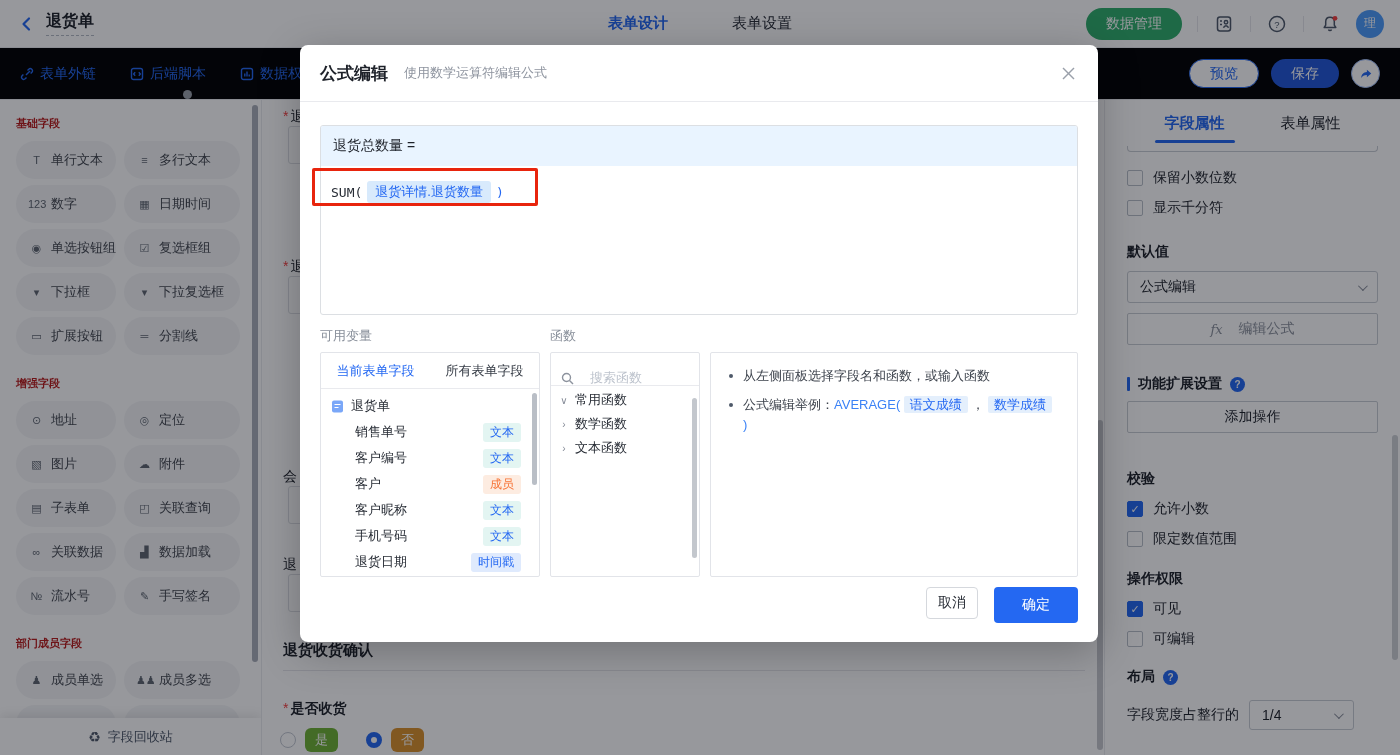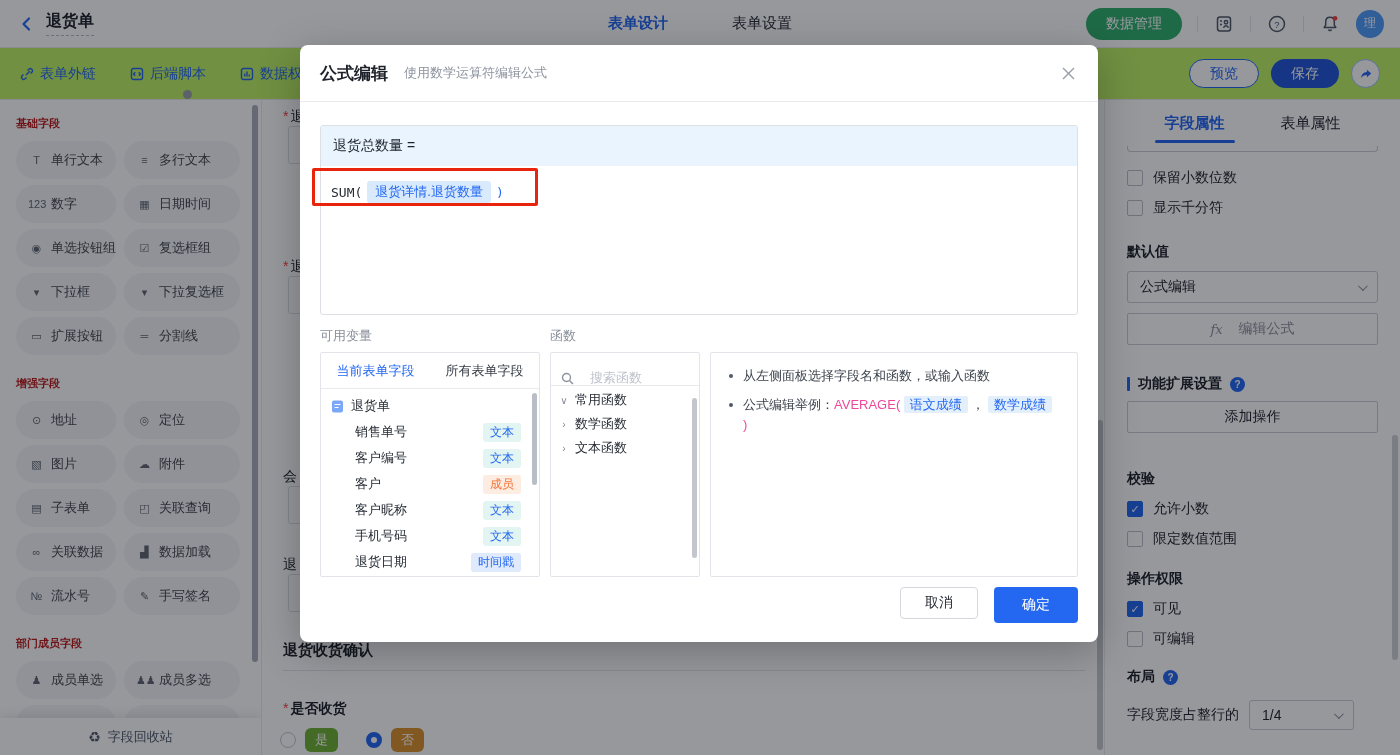--- a/index.html
+++ b/index.html
@@ -15,21 +15,21 @@
   .top-tab { font-size:15px; color:#272c35; cursor:pointer; }
   .top-tab.active { color:#2468f2; font-weight:600; }
   .top-right { margin-left:auto; display:flex; align-items:center; gap:15px; }
   .pill-green { background:#2fae6b; color:#fff; font-size:14px; padding:7px 20px; border-radius:18px; cursor:pointer; }
   .tb-sep { width:1px; height:16px; background:#e5e6eb; }
   .tb-icon { width:22px; height:22px; display:flex; align-items:center; justify-content:center; cursor:pointer; }
   .bell-wrap { position:relative; }
   .avatar { width:28px; height:28px; border-radius:50%; background:#4d9bfa; color:#fff; font-size:12px; display:flex; align-items:center; justify-content:center; cursor:pointer; }
 
   
-  .toolbar { position:relative; height:52px; background:#bef264; border-bottom:1px solid #e8eaee; display:flex; align-items:center; padding:0 20px; z-index:1; }
+  .toolbar { position:relative; height:52px; background:#000000; border-bottom:1px solid #e8eaee; display:flex; align-items:center; padding:0 20px; z-index:1; }
   .tool-links { display:flex; align-items:center; gap:34px; }
   .tool-link { display:flex; align-items:center; gap:6px; font-size:14px; color:#2468f2; cursor:pointer; white-space:nowrap; }
   .tool-actions { margin-left:auto; display:flex; align-items:center; gap:12px; }
   .btn-outline-blue { height:29px; padding:0 20px; border:1px solid #2468f2; border-radius:15px; color:#2468f2; background:#fff; font-size:14px; display:flex; align-items:center; cursor:pointer; }
   .btn-fill-blue { height:29px; padding:0 20px; border-radius:15px; color:#fff; background:#2157d8; font-size:14px; display:flex; align-items:center; cursor:pointer; }
   .share-circle { width:29px; height:29px; border-radius:50%; border:1px solid #9ebdf8; background:#fff; display:flex; align-items:center; justify-content:center; cursor:pointer; }
   .splitter-dot { position:absolute; left:183px; top:42px; width:9px; height:9px; border-radius:50%; background:#9aa0aa; }
 
   
   .main { display:flex; height:655px; position:relative; }
@@ -127,24 +127,24 @@
   .fn-search input::placeholder { color:#bcc2cc; }
   .fn-tree { padding:2px 8px 0; }
   .fn-group { height:24px; display:flex; align-items:center; gap:6px; font-size:13px; color:#272c35; cursor:pointer; }
   .fn-item { height:24px; display:flex; align-items:center; padding-left:22px; font-size:13px; color:#272c35; cursor:pointer; }
   .tri { font-size:10px; color:#868c98; width:10px; text-align:center; }
   .fn-scroll { position:absolute; right:2px; top:45px; width:5px; height:160px; border-radius:3px; background:#c3c7cd; }
   .help-box { position:relative; flex:1; height:225px; border:1px solid #e2e4e9; border-radius:2px; padding:13px 18px; }
   .tip { display:flex; gap:10px; margin-bottom:9px; }
   .tip-dot { width:4px; height:4px; border-radius:50%; background:#4e5969; margin-top:8px; flex:none; }
   .tip-text { font-size:13px; color:#3d434d; line-height:20px; }
-  .tip-blue { color:#ec4899; }
+  .tip-blue { color:#3b82f6; }
   .tip-pill { background:#e4effc; color:#2468f2; padding:1px 6px; border-radius:2px; }
   .m-foot { position:absolute; right:20px; bottom:19px; display:flex; gap:16px; }
-  .btn-cancel { width:78px; height:32px; border:1px solid #d5d8dd; border-radius:4px; background:#fff; font-size:14px; color:#272c35; display:flex; align-items:center; justify-content:center; cursor:pointer; }
+  .btn-cancel { width:52px; height:32px; border:1px solid #d5d8dd; border-radius:4px; background:#fff; font-size:14px; color:#272c35; display:flex; align-items:center; justify-content:center; cursor:pointer; }
   .btn-ok { width:84px; height:36px; border-radius:4px; background:#2468f2; font-size:14px; color:#fff; display:flex; align-items:center; justify-content:center; cursor:pointer; }
   svg { display:block; }
 </style>
 </head>
 <body>
 
 <div class="app">
 
   <div class="topbar">
     <span class="back-btn">

